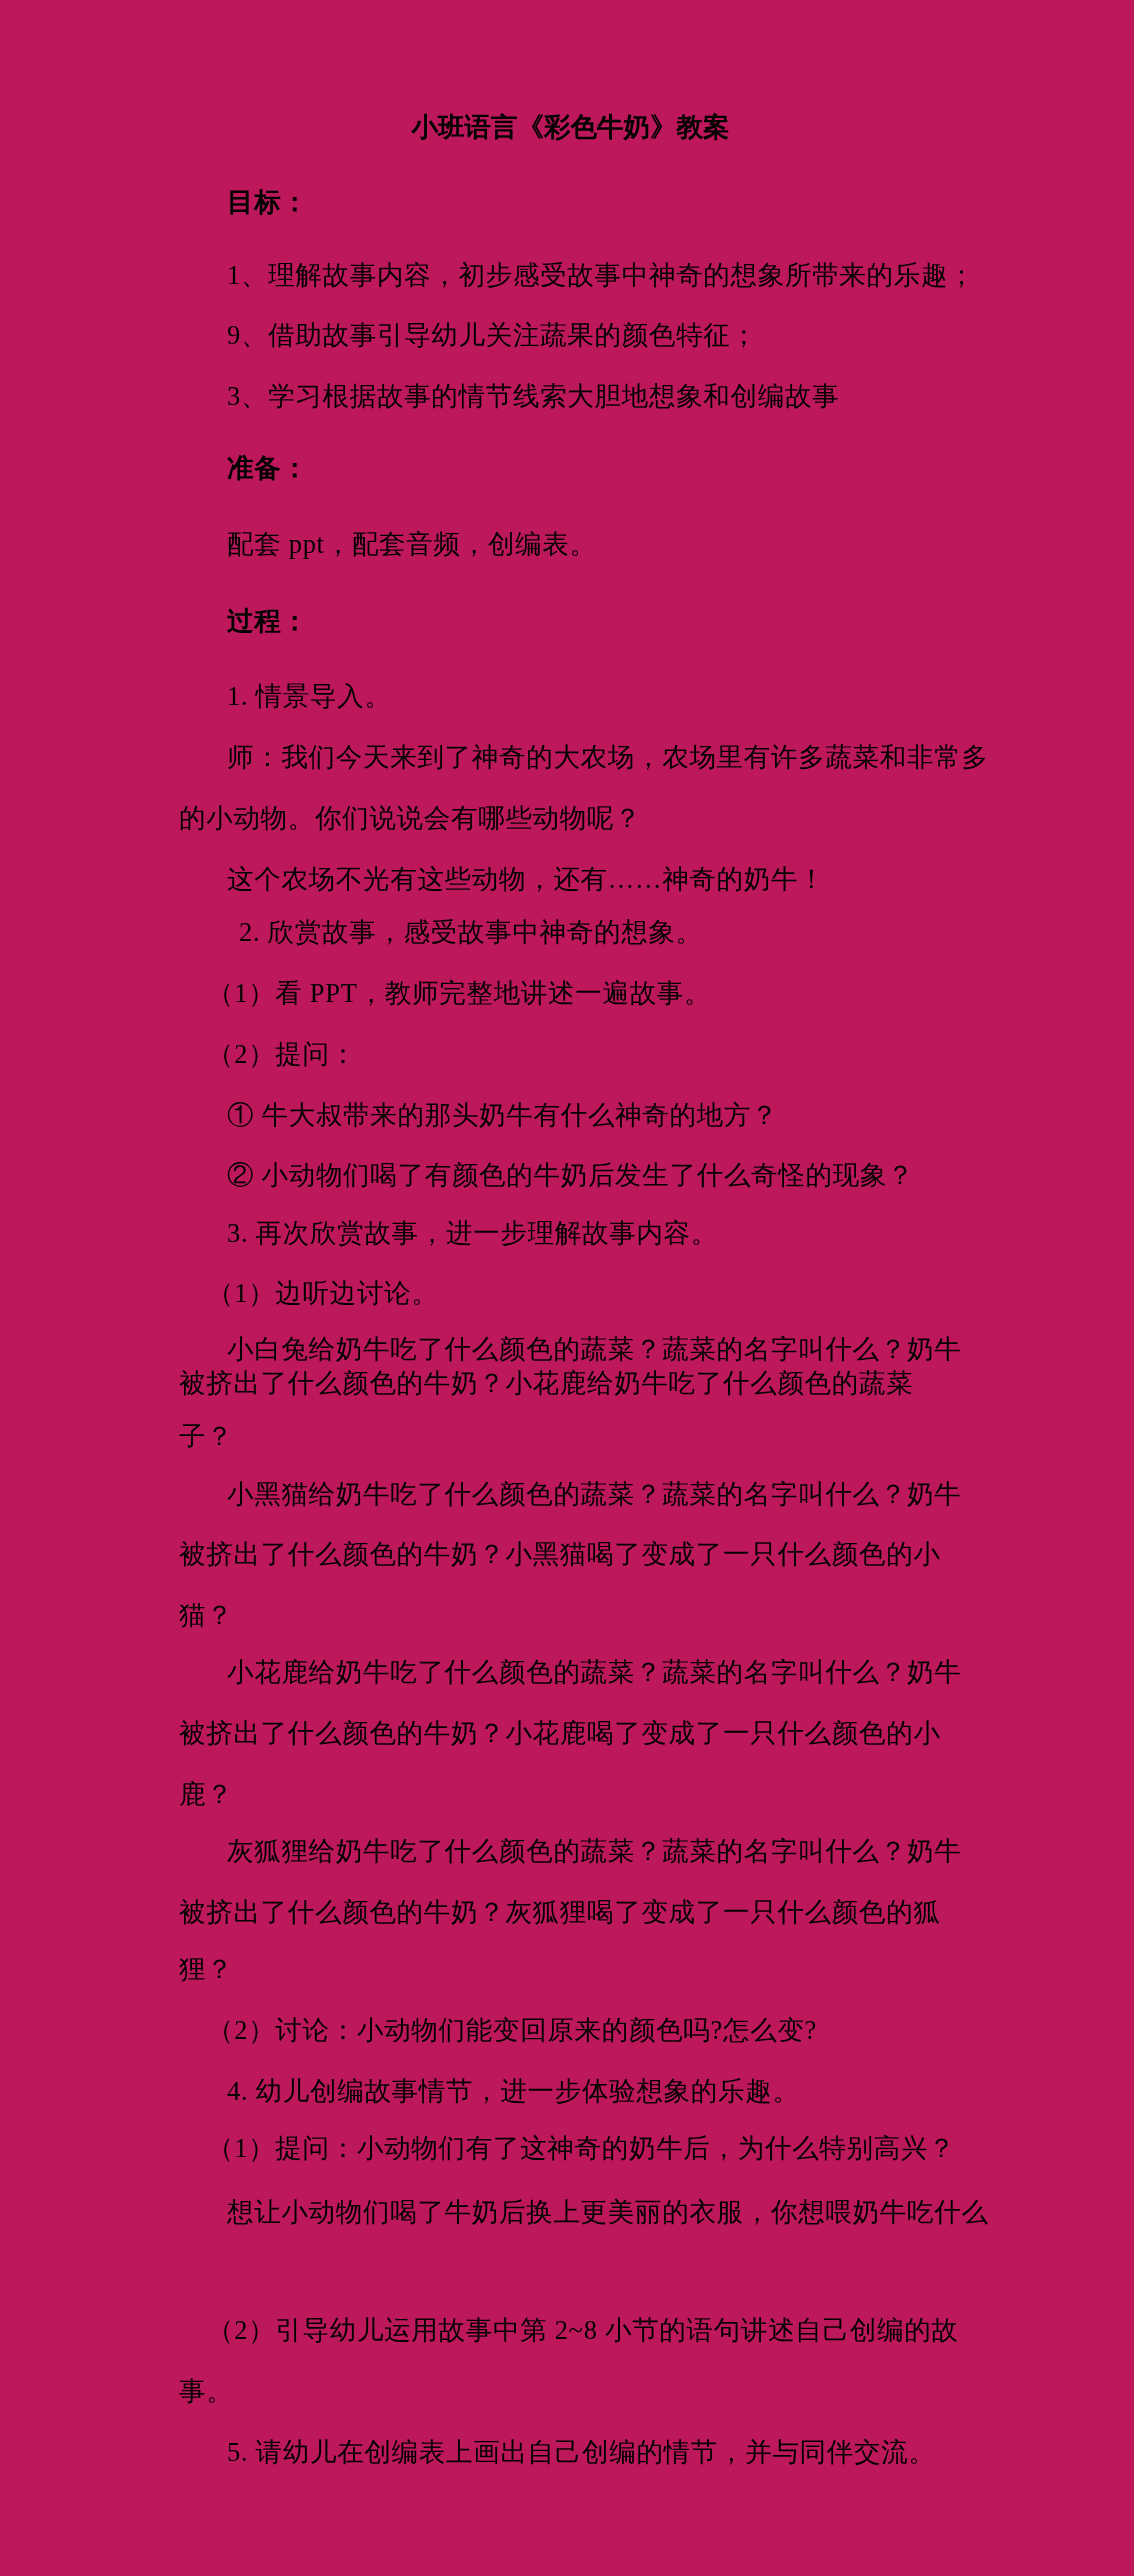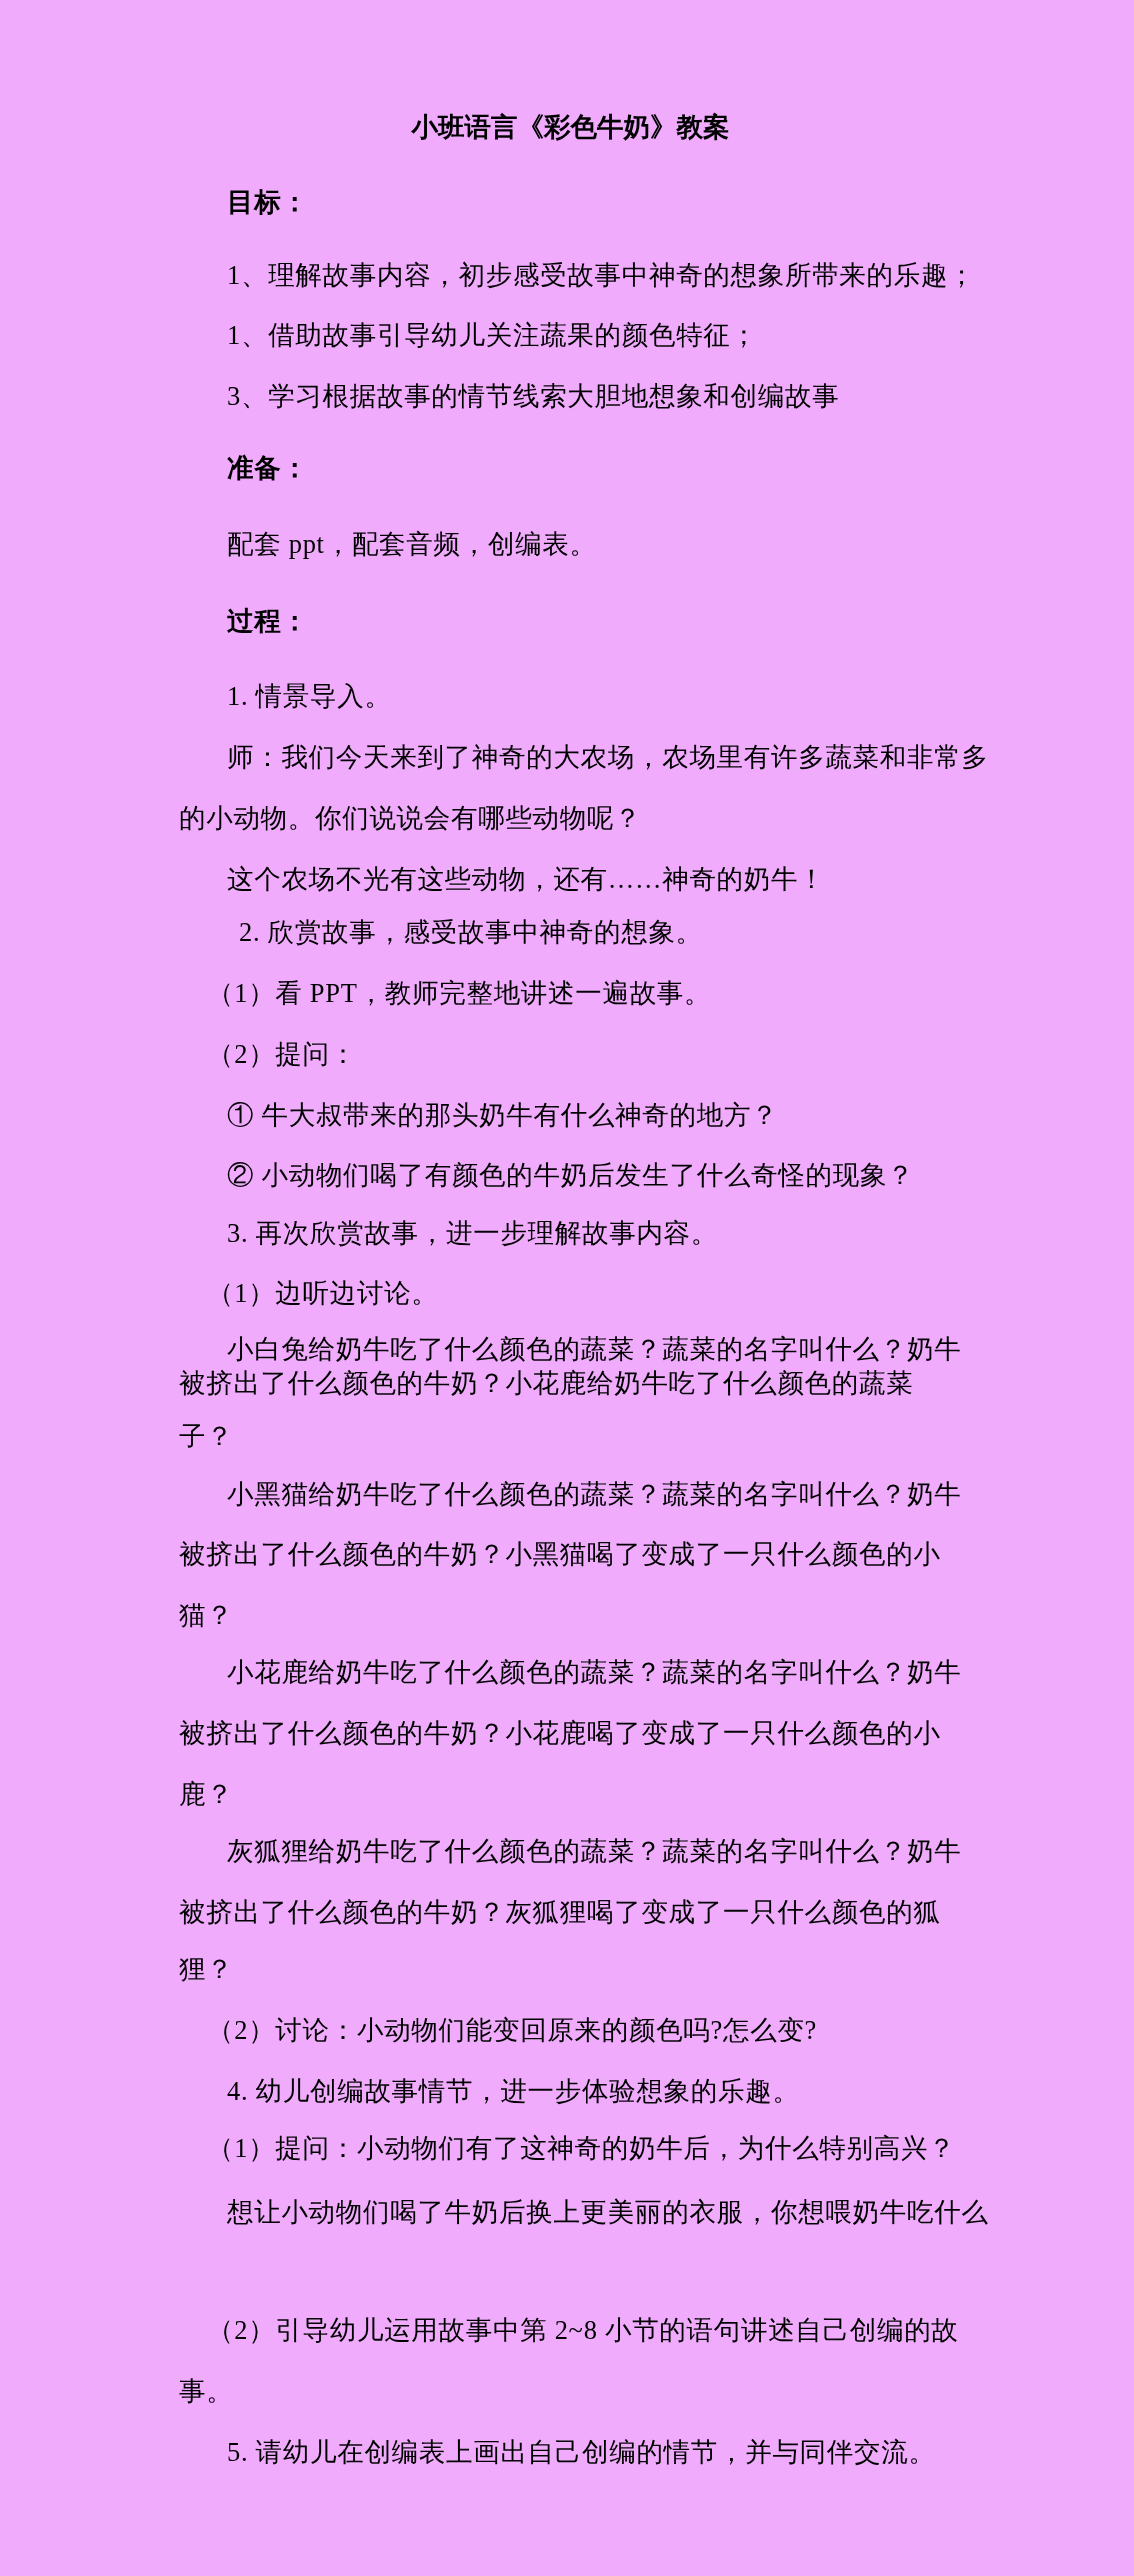--- a/index.html
+++ b/index.html
@@ -13,21 +13,21 @@
     position: relative;
     overflow: hidden;
     font-family: "Liberation Serif", "DejaVu Serif", serif;
     color: #000000;
   }
   .page {
     position: absolute;
     left: 0; top: 0;
     width: 1135px;
     height: 2576px;
-    background: #f0abfc;
+    background: #be185d;
   }
   .line {
     position: absolute;
     white-space: nowrap;
     font-size: 26.5px;
     line-height: 31px;
     height: 31px;
     letter-spacing: 0.7px;
   }
   .title {
@@ -51,21 +51,21 @@
 </style>
 </head>
 <body>
 
 <div class="page">
 
   <div class="title">小班语言《彩色牛奶》教案</div>
 
   <div class="line heading x-indent" style="top:187px;">目标：</div>
   <div class="line x-indent" style="top:260px;">1、理解故事内容，初步感受故事中神奇的想象所带来的乐趣；</div>
-  <div class="line x-indent" style="top:320px;">1、借助故事引导幼儿关注蔬果的颜色特征；</div>
+  <div class="line x-indent" style="top:320px;">9、借助故事引导幼儿关注蔬果的颜色特征；</div>
   <div class="line x-indent" style="top:381px;">3、学习根据故事的情节线索大胆地想象和创编故事</div>
 
   <div class="line heading x-indent" style="top:453px;">准备：</div>
   <div class="line x-indent" style="top:529px;">配套 ppt，配套音频，创编表。</div>
 
   <div class="line heading x-indent" style="top:606px;">过程：</div>
 
   <div class="line x-indent" style="top:681px;">1. 情景导入。</div>
   <div class="line x-indent" style="top:742px;">师：我们今天来到了神奇的大农场，农场里有许多蔬菜和非常多</div>
   <div class="line x-margin" style="top:803px;">的小动物。你们说说会有哪些动物呢？</div>

